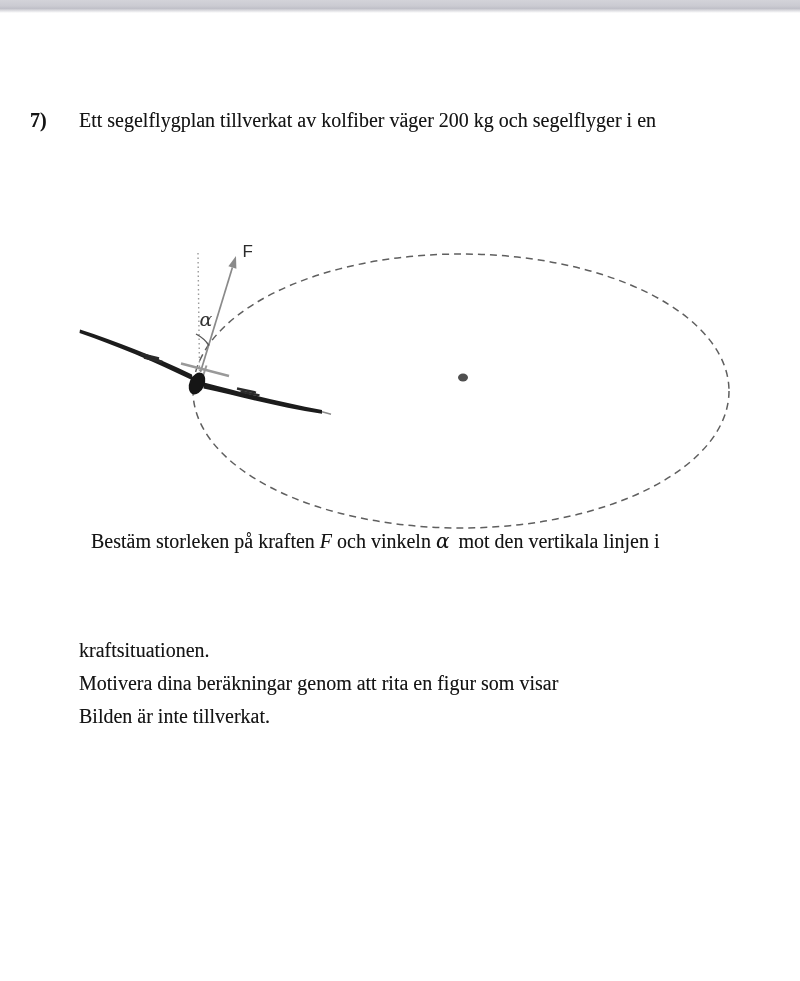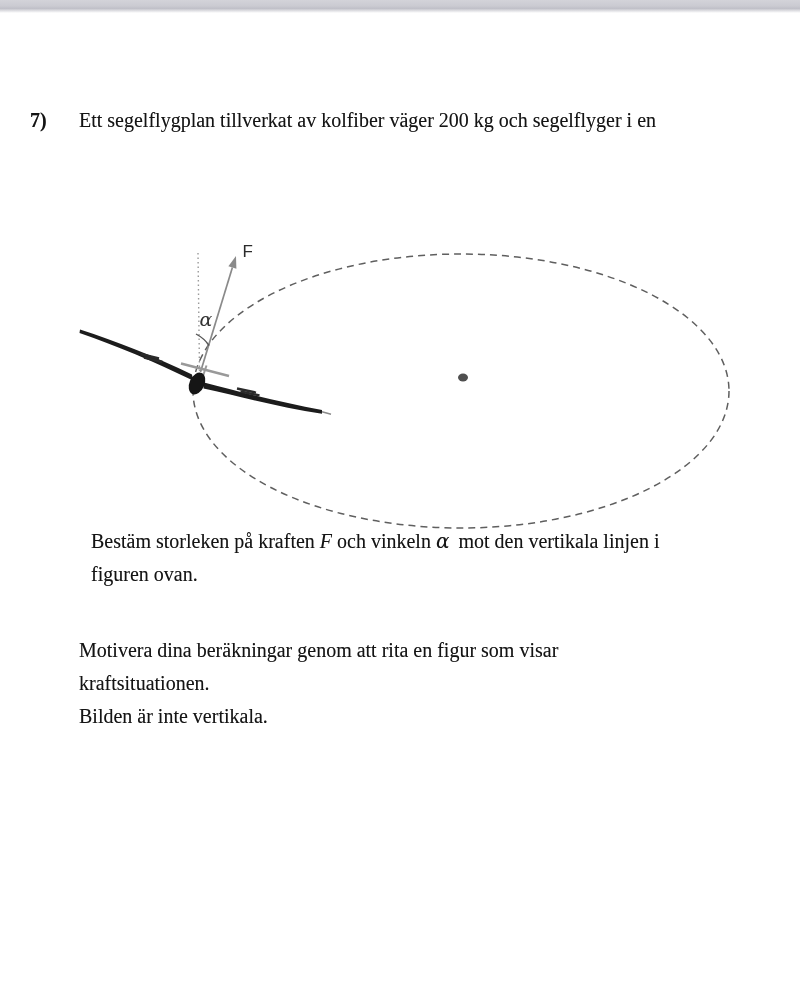--- a/index.html
+++ b/index.html
@@ -111,22 +111,21 @@
     <line x1="140.5" y1="354" x2="159" y2="358.5" stroke="#2a2a2a" stroke-width="2.6"></line>
     <line x1="144" y1="357.5" x2="162.5" y2="362" stroke="#2a2a2a" stroke-width="2.6"></line>
     <line x1="237" y1="388.5" x2="256" y2="392.6" stroke="#2a2a2a" stroke-width="2.4"></line>
     <line x1="240.5" y1="391.5" x2="259.5" y2="395.4" stroke="#2a2a2a" stroke-width="2.4"></line>
 
     <ellipse cx="197" cy="383.5" rx="7.5" ry="11.5" transform="rotate(24 197 383.5)" fill="#151515"></ellipse>
   </svg>
 
   <div class="question">
     <div class="textline"><span>Bestäm storleken på kraften </span><span class="it">F</span><span> och vinkeln </span><span class="alpha-inline">α</span><span> mot den vertikala linjen i</span></div>
-    <div class="textline">figuren ovan.</div>
   </div>
 
   <div class="instructions">
+    <div class="textline">kraftsituationen.</div>
     <div class="textline">Motivera dina beräkningar genom att rita en figur som visar</div>
-    <div class="textline">kraftsituationen.</div>
-    <div class="textline">Bilden är inte vertikala.</div>
+    <div class="textline">Bilden är inte tillverkat.</div>
   </div>
 
 </div>
 
 </body></html>

